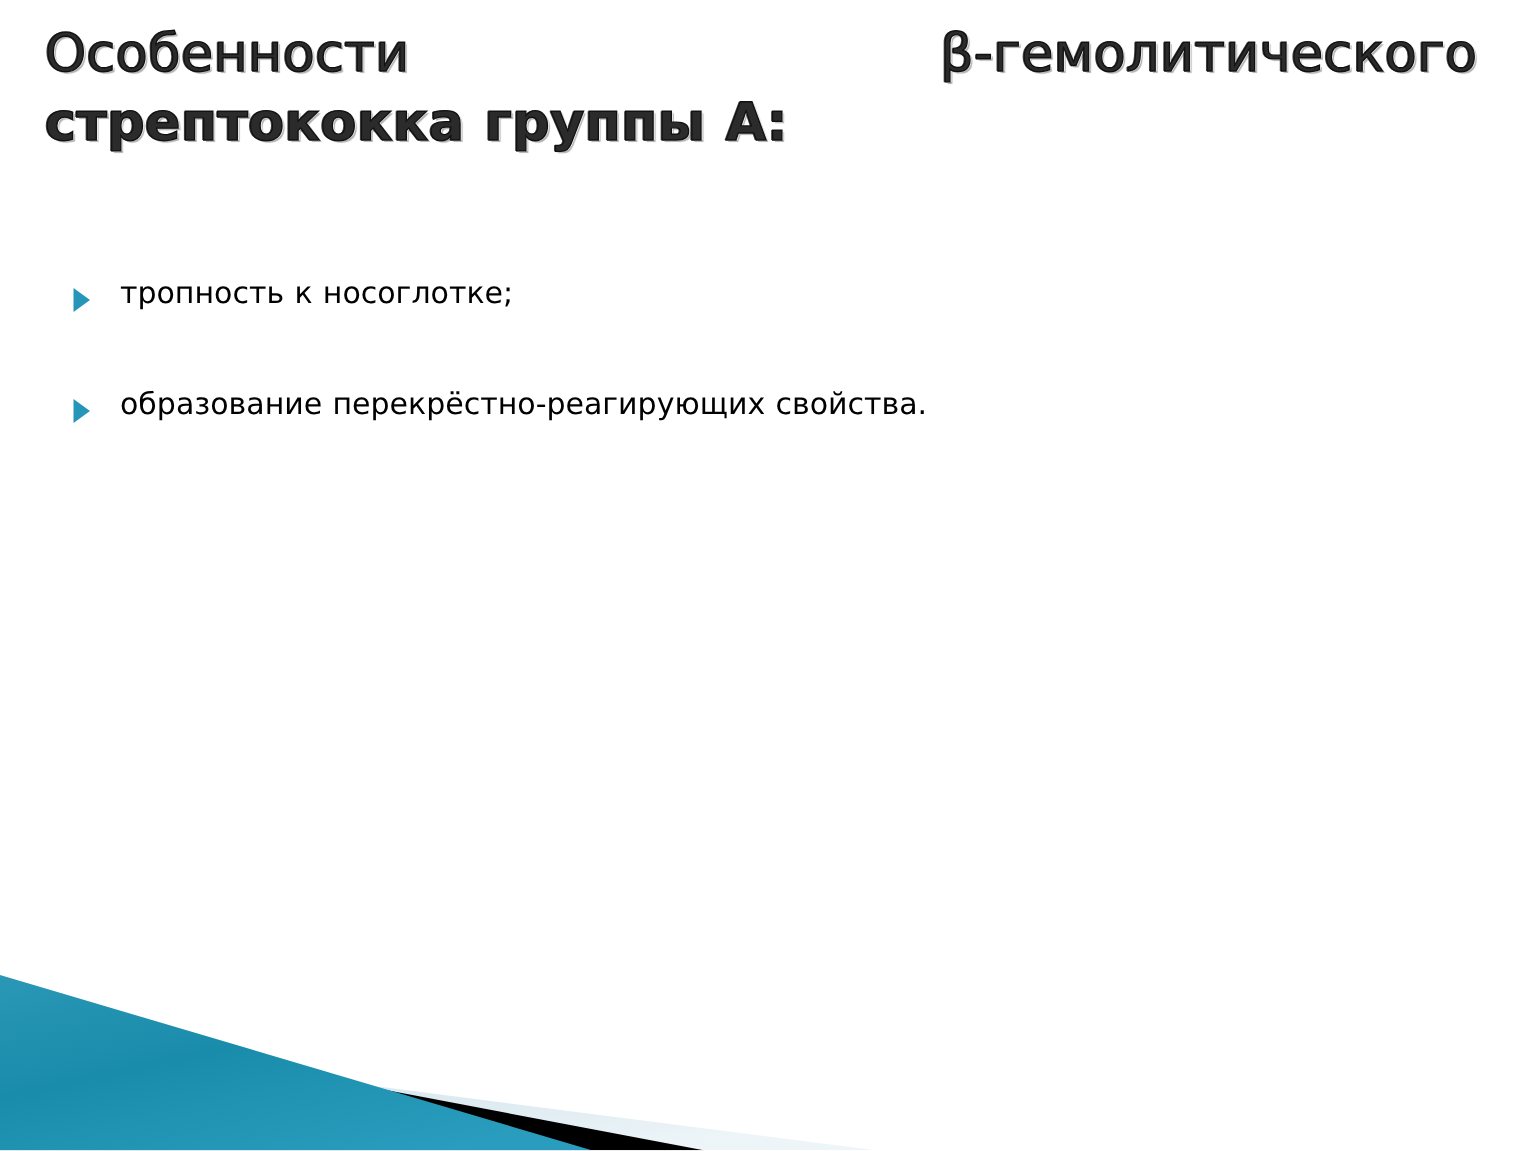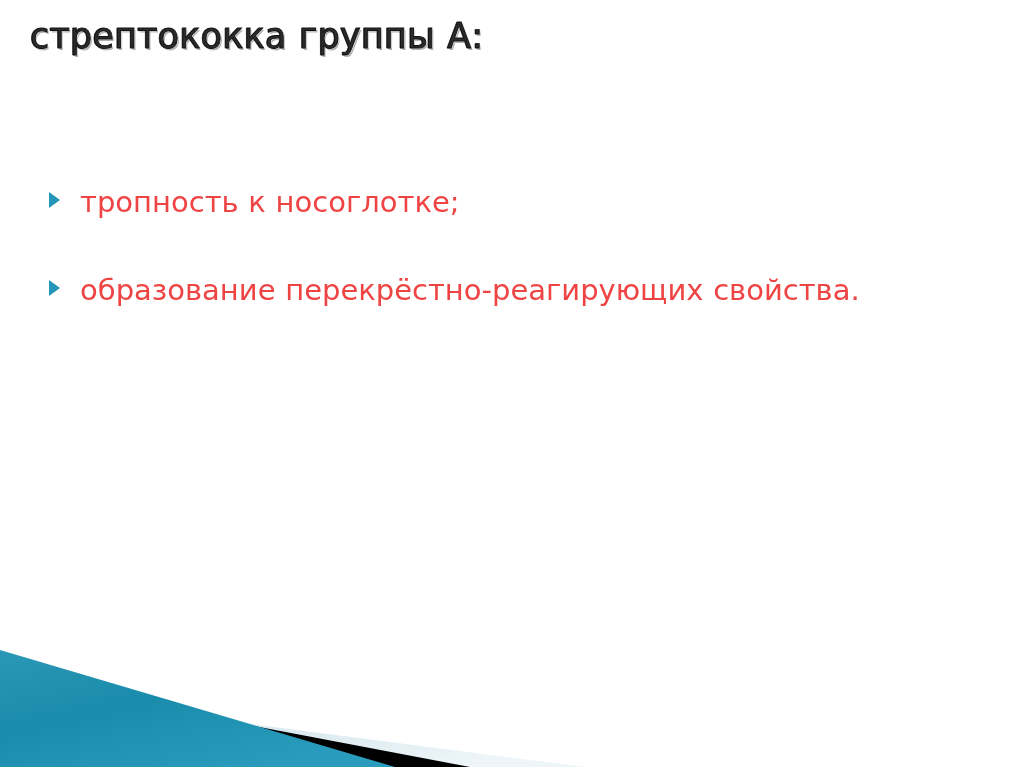--- a/index.html
+++ b/index.html
@@ -49,39 +49,40 @@
     word-spacing: 1px;
   }
 
   .title-text .ln {
     display: block;
     text-align: justify;
     text-align-last: justify;
   }
   .title-text .ln.last {
     text-align-last: left;
+    font-weight: bold;
   }
 
   
   .body-block {
     position: absolute;
     left: 44px;
     top: 180px;
     width: 940px;
   }
 
   .bullet-item {
     position: relative;
     display: block;
     padding-left: 36px;
     margin-bottom: 44px;
     font-family: "DejaVu Sans", sans-serif;
-    font-size: 29px;
+    font-size: 20px;
     line-height: 1.52;
-    color: #ef4444;
+    color: #000000;
     text-align: justify;
     text-align-last: left;
     word-spacing: 0.5px;
   }
   .bullet-item:last-child { margin-bottom: 0; }
 
   .bullet-item .marker {
     position: absolute;
     left: 5px;
     top: 12px;
@@ -107,20 +108,21 @@
   }
   .decor svg { display: block; width: 100%; height: 100%; }
 </style>
 </head>
 <body>
 
 <div class="slide">
 
   <div class="title-block">
     <h1 class="title-text">
+      <span class="ln">Особенности β-гемолитического</span>
       <span class="ln last">стрептококка группы А:</span>
     </h1>
   </div>
 
   <div class="body-block">
 
     <div class="bullet-item">
       <span class="marker"></span>
       <span class="txt">тропность к носоглотке;</span>
     </div>

